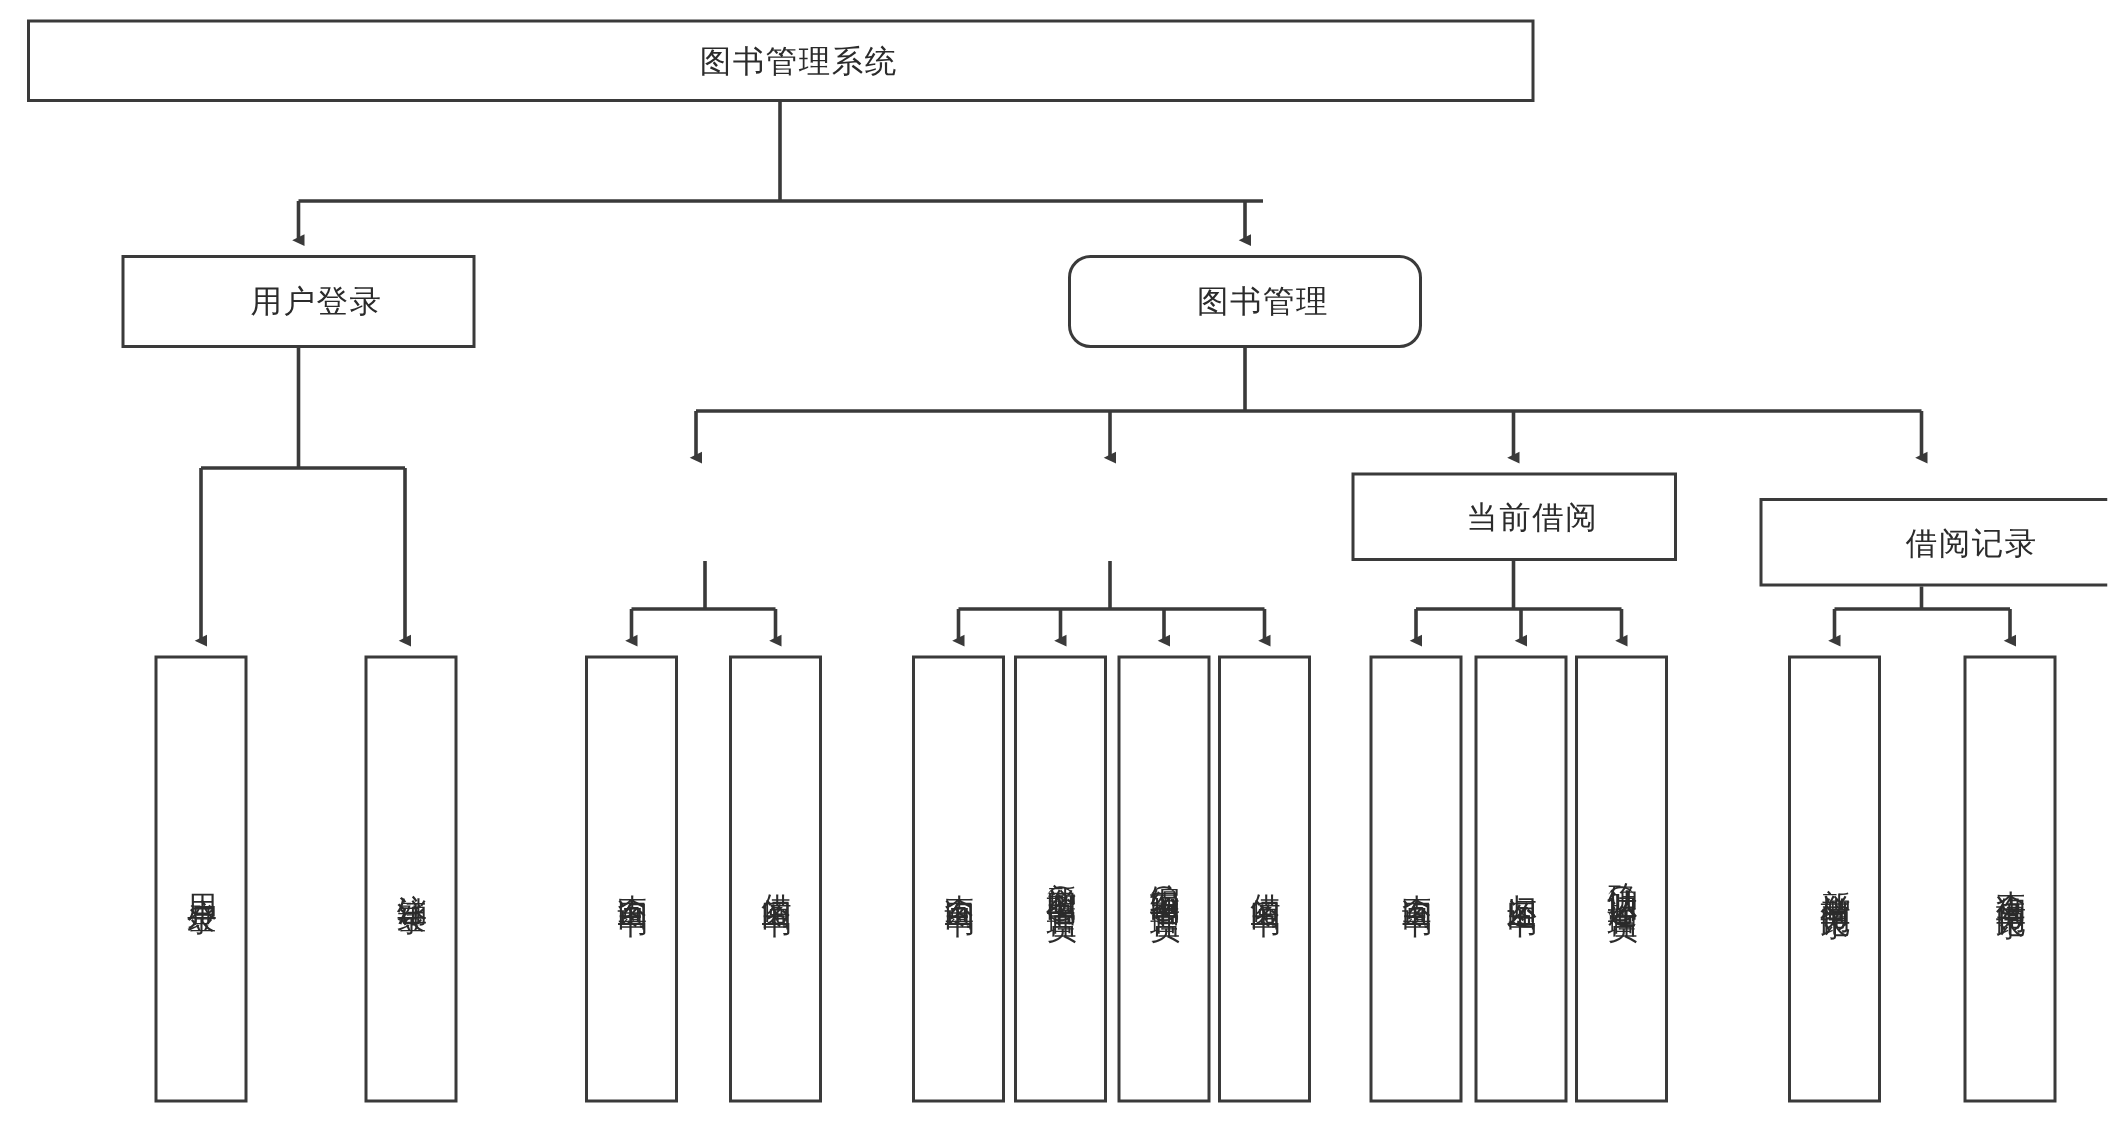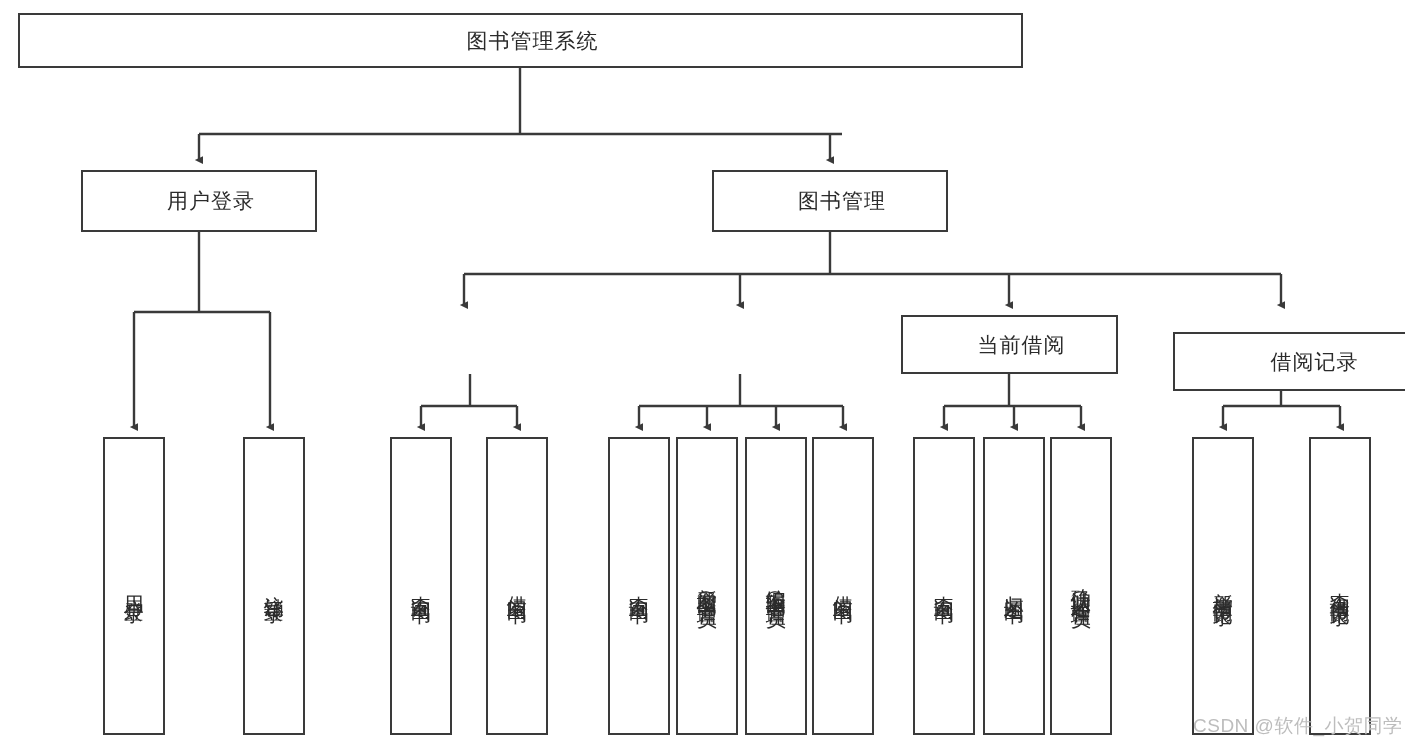--- a/index.html
+++ b/index.html
@@ -121,21 +121,21 @@
     </g>
   </svg>
 
   <div class="node horiz" id="node-root" style="left: 18px; top: 13px; width: 1005px; height: 55px; border-color: rgb(58, 58, 58); color: rgb(43, 43, 43);">
     <span>图书管理系统</span>
   </div>
 
   <div class="node horiz" id="node-l1-0" style="left: 81px; top: 170px; width: 236px; height: 62px; border-color: rgb(58, 58, 58); color: rgb(43, 43, 43);">
     <span>用户登录</span>
   </div>
-  <div class="node horiz" id="node-l1-1" style="left: 712px; top: 170px; width: 236px; height: 62px; border-color: rgb(58, 58, 58); color: rgb(43, 43, 43);">
+  <div class="node horiz" id="node-l1-1" style="left: 712px; top: 170px; width: 236px; height: 62px; border-color: rgb(58, 58, 58); color: rgb(43, 43, 43); border-radius: 15px;">
     <span>图书管理</span>
   </div>
 
   <div class="node horiz" id="node-l2-2" style="left: 901px; top: 315px; width: 217px; height: 59px; border-color: rgb(58, 58, 58); color: rgb(43, 43, 43);">
     <span>当前借阅</span>
   </div>
   <div class="node horiz" id="node-l2-3" style="left: 1173px; top: 315px; width: 259px; height: 59px; border-color: rgb(58, 58, 58); color: rgb(43, 43, 43); margin-top: 17px;">
     <span>借阅记录</span>
   </div>
 
@@ -172,15 +172,14 @@
   <div class="node vert" id="node-leaf-10" style="left: 1050px; top: 437px; width: 62px; height: 298px; border-color: rgb(58, 58, 58); color: rgb(43, 43, 43);">
     <span class="vlabel">确认归还（管理员）</span>
   </div>
   <div class="node vert" id="node-leaf-11" style="left: 1192px; top: 437px; width: 62px; height: 298px; border-color: rgb(58, 58, 58); color: rgb(43, 43, 43);">
     <span class="vlabel">新增借阅记录</span>
   </div>
   <div class="node vert" id="node-leaf-12" style="left: 1309px; top: 437px; width: 62px; height: 298px; border-color: rgb(58, 58, 58); color: rgb(43, 43, 43);">
     <span class="vlabel">查询借阅记录</span>
   </div>
 
-  <div class="watermark" id="watermark" style="left: 1193px; top: 713px; color: rgb(189, 189, 189);">CSDN @软件_小贺同学</div>
 
 </div>
 
 </body></html>

